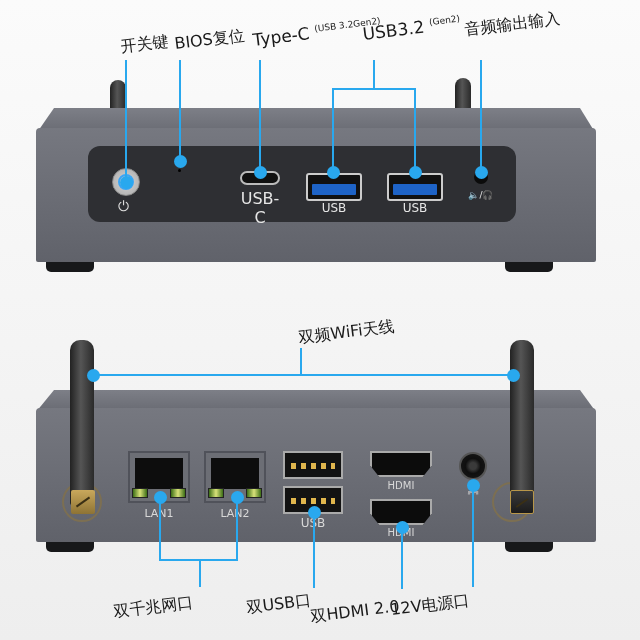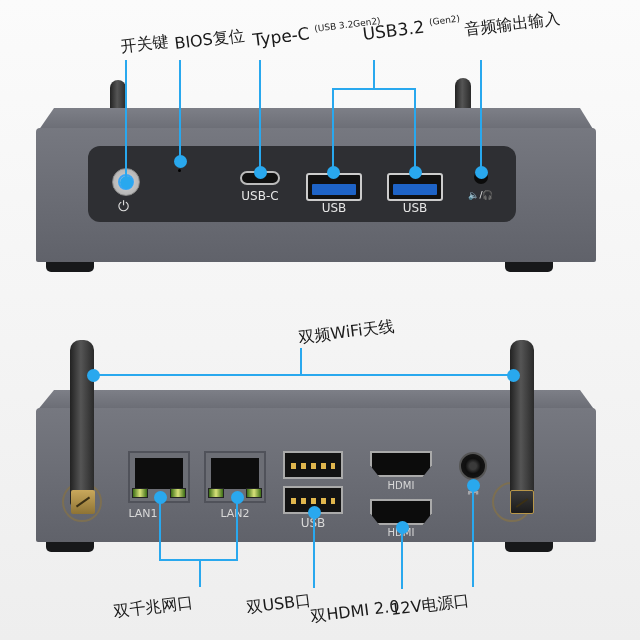--- a/index.html
+++ b/index.html
@@ -43,21 +43,21 @@
 
   <div class="panel"></div>
 
   <div class="abs" style="left:112px;top:168px;width:28px;height:28px;border-radius:50%;background:radial-gradient(#d6d6d6,#a9a9a9);border:1px solid #888"></div>
   <div class="abs" style="left:118px;top:174px;width:16px;height:16px;border-radius:50%;border:2px solid #3aa5f5"></div>
   <div class="abs" style="left:118px;top:198px;color:#ddd;font-size:14px">⏻</div>
 
   <div class="abs" style="left:178px;top:169px;width:3px;height:3px;border-radius:50%;background:#000"></div>
 
   <div class="abs" style="left:240px;top:171px;width:40px;height:14px;border-radius:8px;background:#111;border:2px solid #bbb"></div>
-  <div class="port-text" style="left:240px;top:189px;width:40px;font-size:12px">USB-C</div>
+  <div class="port-text" style="left:240px;top:189px;width:40px;font-size:16px">USB-C</div>
 
   <div class="usb-a" style="left:306px;top:173px">
       <div class="tongue"></div>
     </div>
   <div class="port-text" style="left:306px;top:201px;width:56px;font-size:12px">USB</div>
   <div class="usb-a" style="left:387px;top:173px">
       <div class="tongue"></div>
     </div>
   <div class="port-text" style="left:387px;top:201px;width:56px;font-size:12px">USB</div>
 
@@ -104,21 +104,21 @@
   <div class="antenna" style="left:70px;top:340px;width:24px;height:165px"></div>
   <div class="antenna" style="left:510px;top:340px;width:24px;height:165px"></div>
   <div class="bracket" style="left:71px;top:490px"></div>
   <div class="bracket" style="left:510px;top:490px;background:linear-gradient(#3a3a3a,#1b1b1b);border:1px solid #b8974a"></div>
 
   <div class="rj45" style="left:128px;top:451px">
       <div class="hole"></div>
       <div class="led" style="left:2px"></div>
       <div class="led" style="right:2px"></div>
     </div>
-  <div class="port-text" style="left:112px;top:507px;width:62px;color:#d8d8d8">LAN1</div>
+  <div class="port-text" style="left:128px;top:507px;width:62px;color:#d8d8d8">LAN1</div>
   <div class="rj45" style="left:204px;top:451px">
       <div class="hole"></div>
       <div class="led" style="left:2px"></div>
       <div class="led" style="right:2px"></div>
     </div>
   <div class="port-text" style="left:204px;top:507px;width:62px;color:#d8d8d8">LAN2</div>
 
   <div class="usbb" style="left:283px;top:451px">
       <div class="pins"></div>
     </div>

